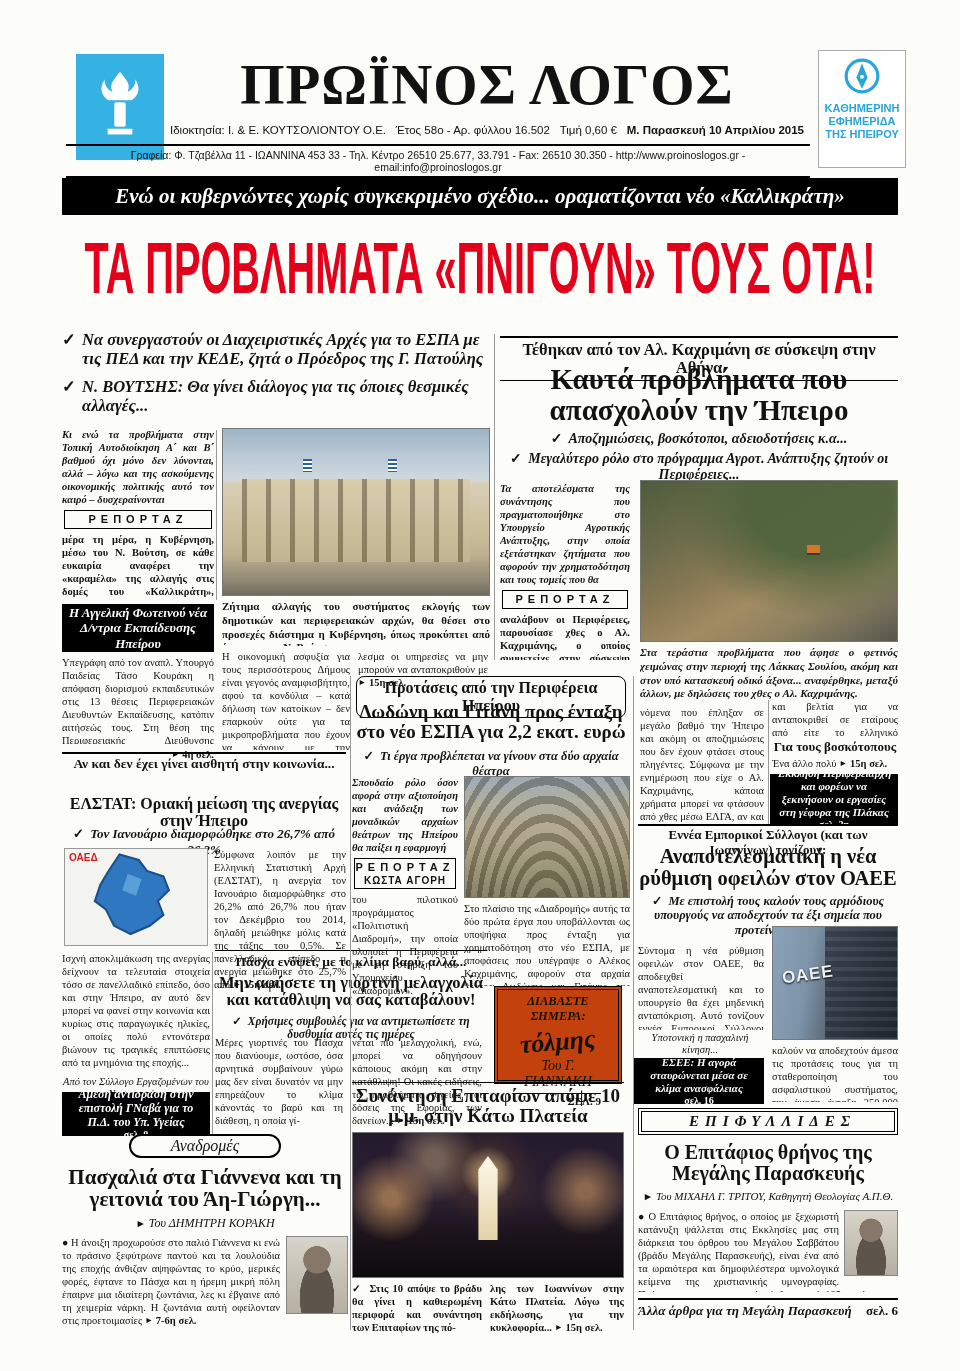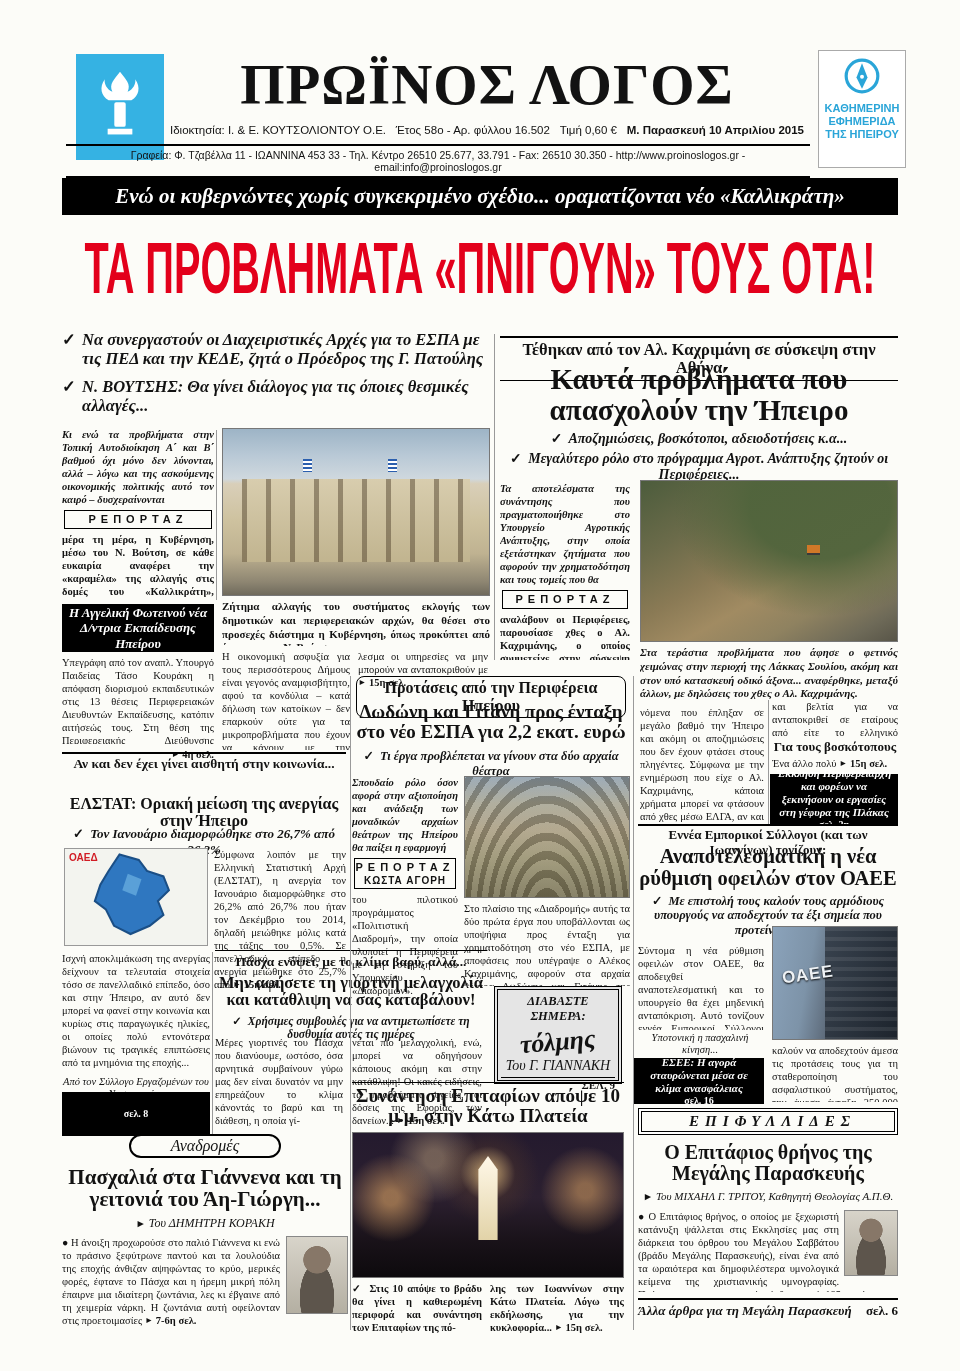--- a/index.html
+++ b/index.html
@@ -136,21 +136,21 @@
   #easter-col2 { left:352px; top:1036px; width:130px; height:102px; }
 
   
   #anergia-body { left:62px; top:952px; width:148px; height:120px; }
   #anergia-kicker { left:62px; top:1076px; width:148px; font-size:10.5px; font-style:italic;
                     text-align:center; line-height:1.1; }
   #anergia-box { left:62px; top:1092px; width:148px; height:44px; font-size:12px; }
 
   
   #diavaste-box { left:494px; top:986px; width:128px; height:98px; border:4px double #000;
-                  text-align:center; padding:4px 3px; background:#e5e5e5; }
+                  text-align:center; padding:4px 17px; background:#c2410c; }
   #diavaste-box .ttl { font-weight:bold; font-style:italic; font-size:12.5px; }
   #diavaste-box .logo { display:inline-block; font-style:italic; font-size:26px;
                         transform:rotate(-5deg); font-weight:bold; margin:3px 0 1px; }
   #diavaste-box .auth { font-size:14px; font-style:italic;text-align:center; }
   #diavaste-box .ref { font-weight:bold; font-size:11px; text-align:right;
                        border-top:1px solid #000; margin-top:3px; padding-top:1px; }
 
   
   #h-oaee { left:638px; top:824px; width:260px; }
   #oaee-kicker { left:638px; top:828px; width:260px; font-size:13px; }
@@ -373,20 +373,21 @@
     <span>Σύμφωνα λοιπόν με την Ελληνική Στατιστική Αρχή (ΕΛΣΤΑΤ), η ανεργία τον Ιανουάριο διαμορφώθηκε στο 26,2% από 26,7% που ήταν τον Δεκέμβριο του 2014, δηλαδή μειώθηκε μόλις κατά της τάξης του 0,5%. Σε πανελλαδικό επίπεδο η ανεργία μειώθηκε στο 25,7% από</span>
     <span class="pageref">
       <span class="arr">►</span>
       <span>15η σελ.</span>
     </span>
   </div>
 
   <div class="abs bt" id="anergia-body">Ισχνή αποκλιμάκωση της ανεργίας δείχνουν τα τελευταία στοιχεία τόσο σε πανελλαδικό επίπεδο, όσο και στην Ήπειρο, αν αυτό δεν μπορεί να φανεί στην κοινωνία και κυρίως στις παραγωγικές ηλικίες, οι οποίες πολύ εντονότερα βιώνουν τις τραγικές επιπτώσεις από τα μνημόνια της εποχής...</div>
   <div class="abs" id="anergia-kicker">Από τον Σύλλογο Εργαζομένων του Νοσοκομείου</div>
   <div class="abs blackbox" id="anergia-box">
+    <span>Άμεση αντίδραση στην επιστολή ΓΝαβά για το Π.Δ. του Υπ. Υγείας</span>
     <span class="wref">σελ. 8</span>
   </div>
 
   <div class="abs" id="h-easter"></div>
   <div class="abs kick" id="easter-kicker">Πάσχα ενόψει, με το κλίμα βαρύ, αλλά...</div>
   <div class="abs hl" id="easter-headline">Μην αφήσετε τη γιορτινή μελαγχολία και κατάθλιψη να σας καταβάλουν!</div>
   <div class="abs" id="easter-bullet">
     <span class="check-inline">✓</span>
     <span>Χρήσιμες συμβουλές για να αντιμετωπίσετε τη δυσθυμία αυτές τις ημέρες</span>
   </div>

